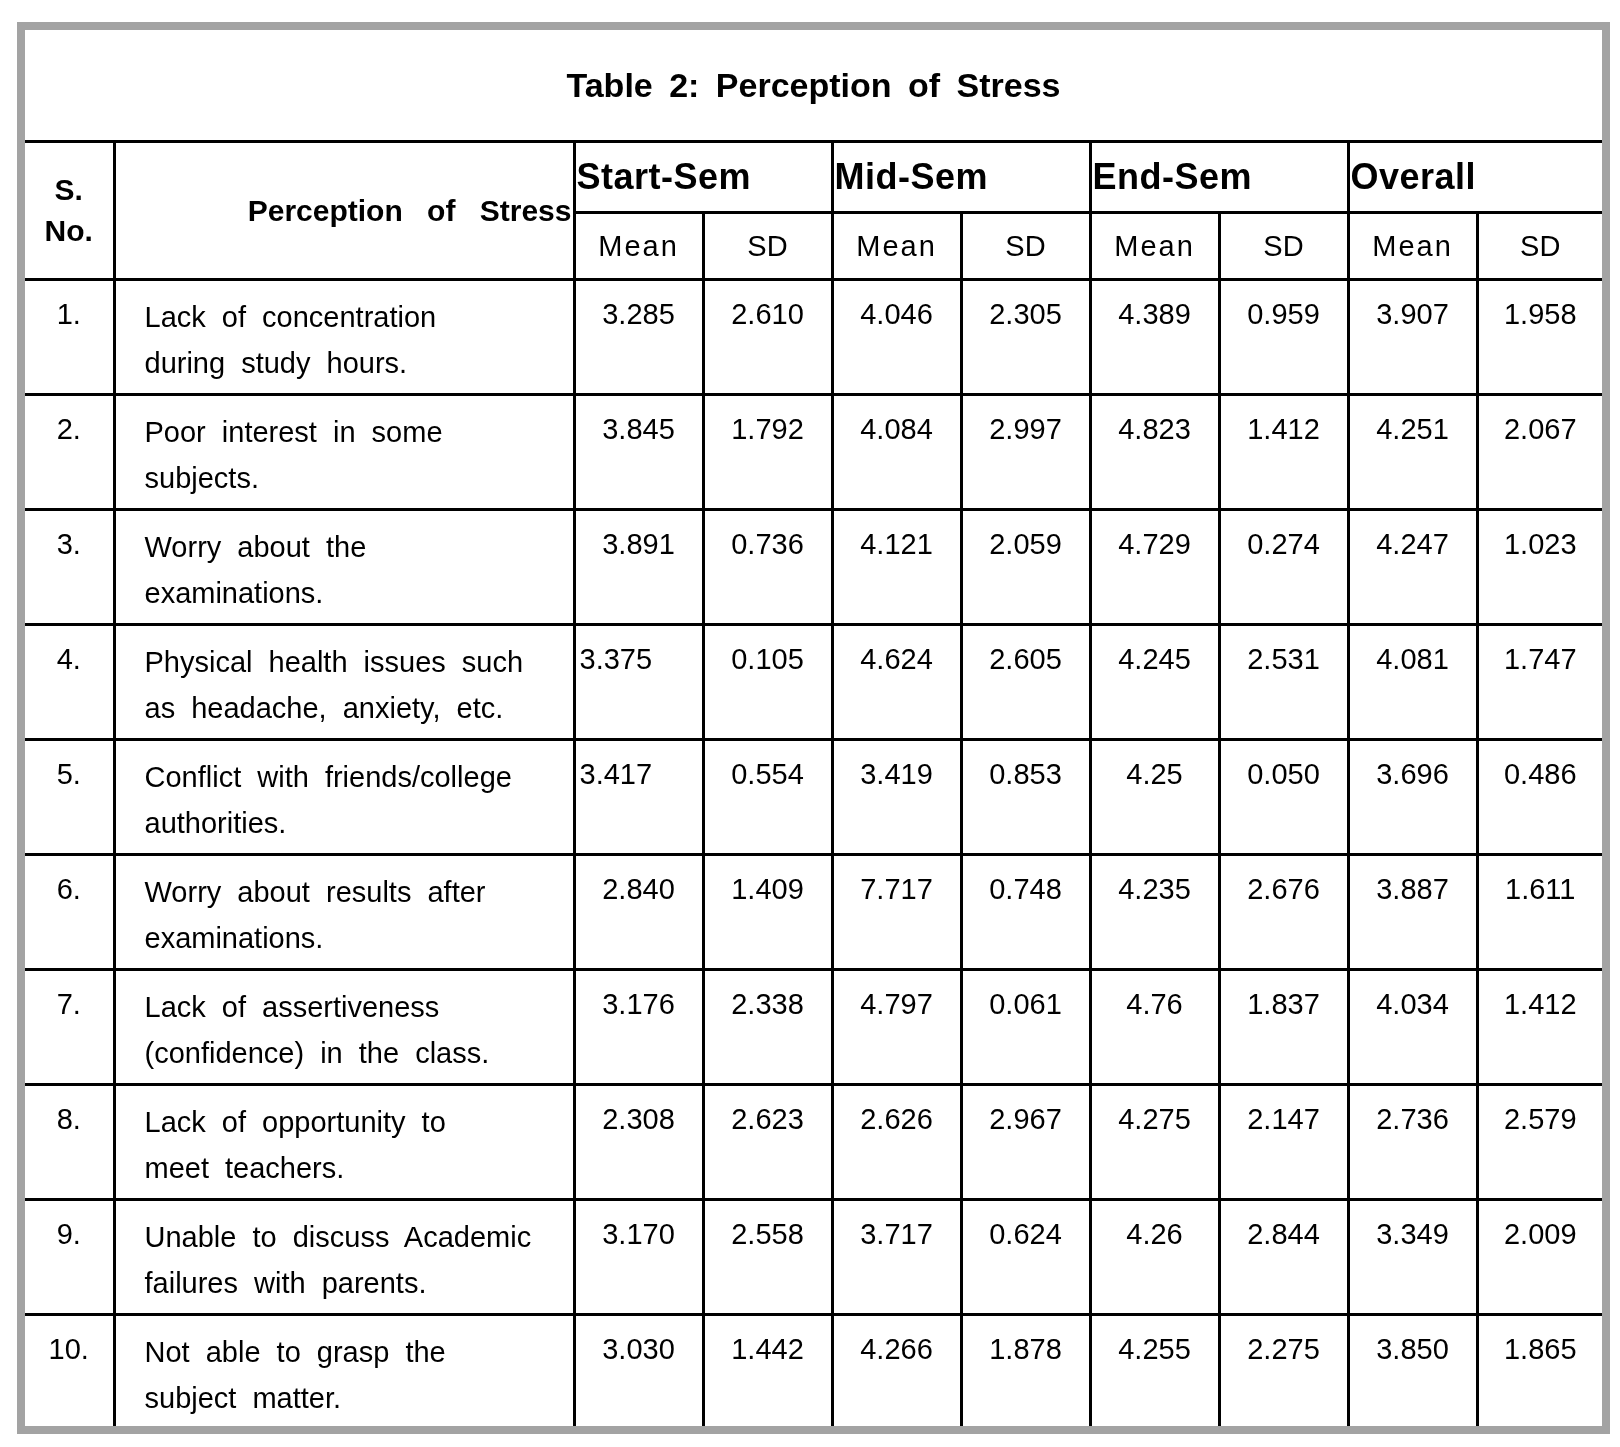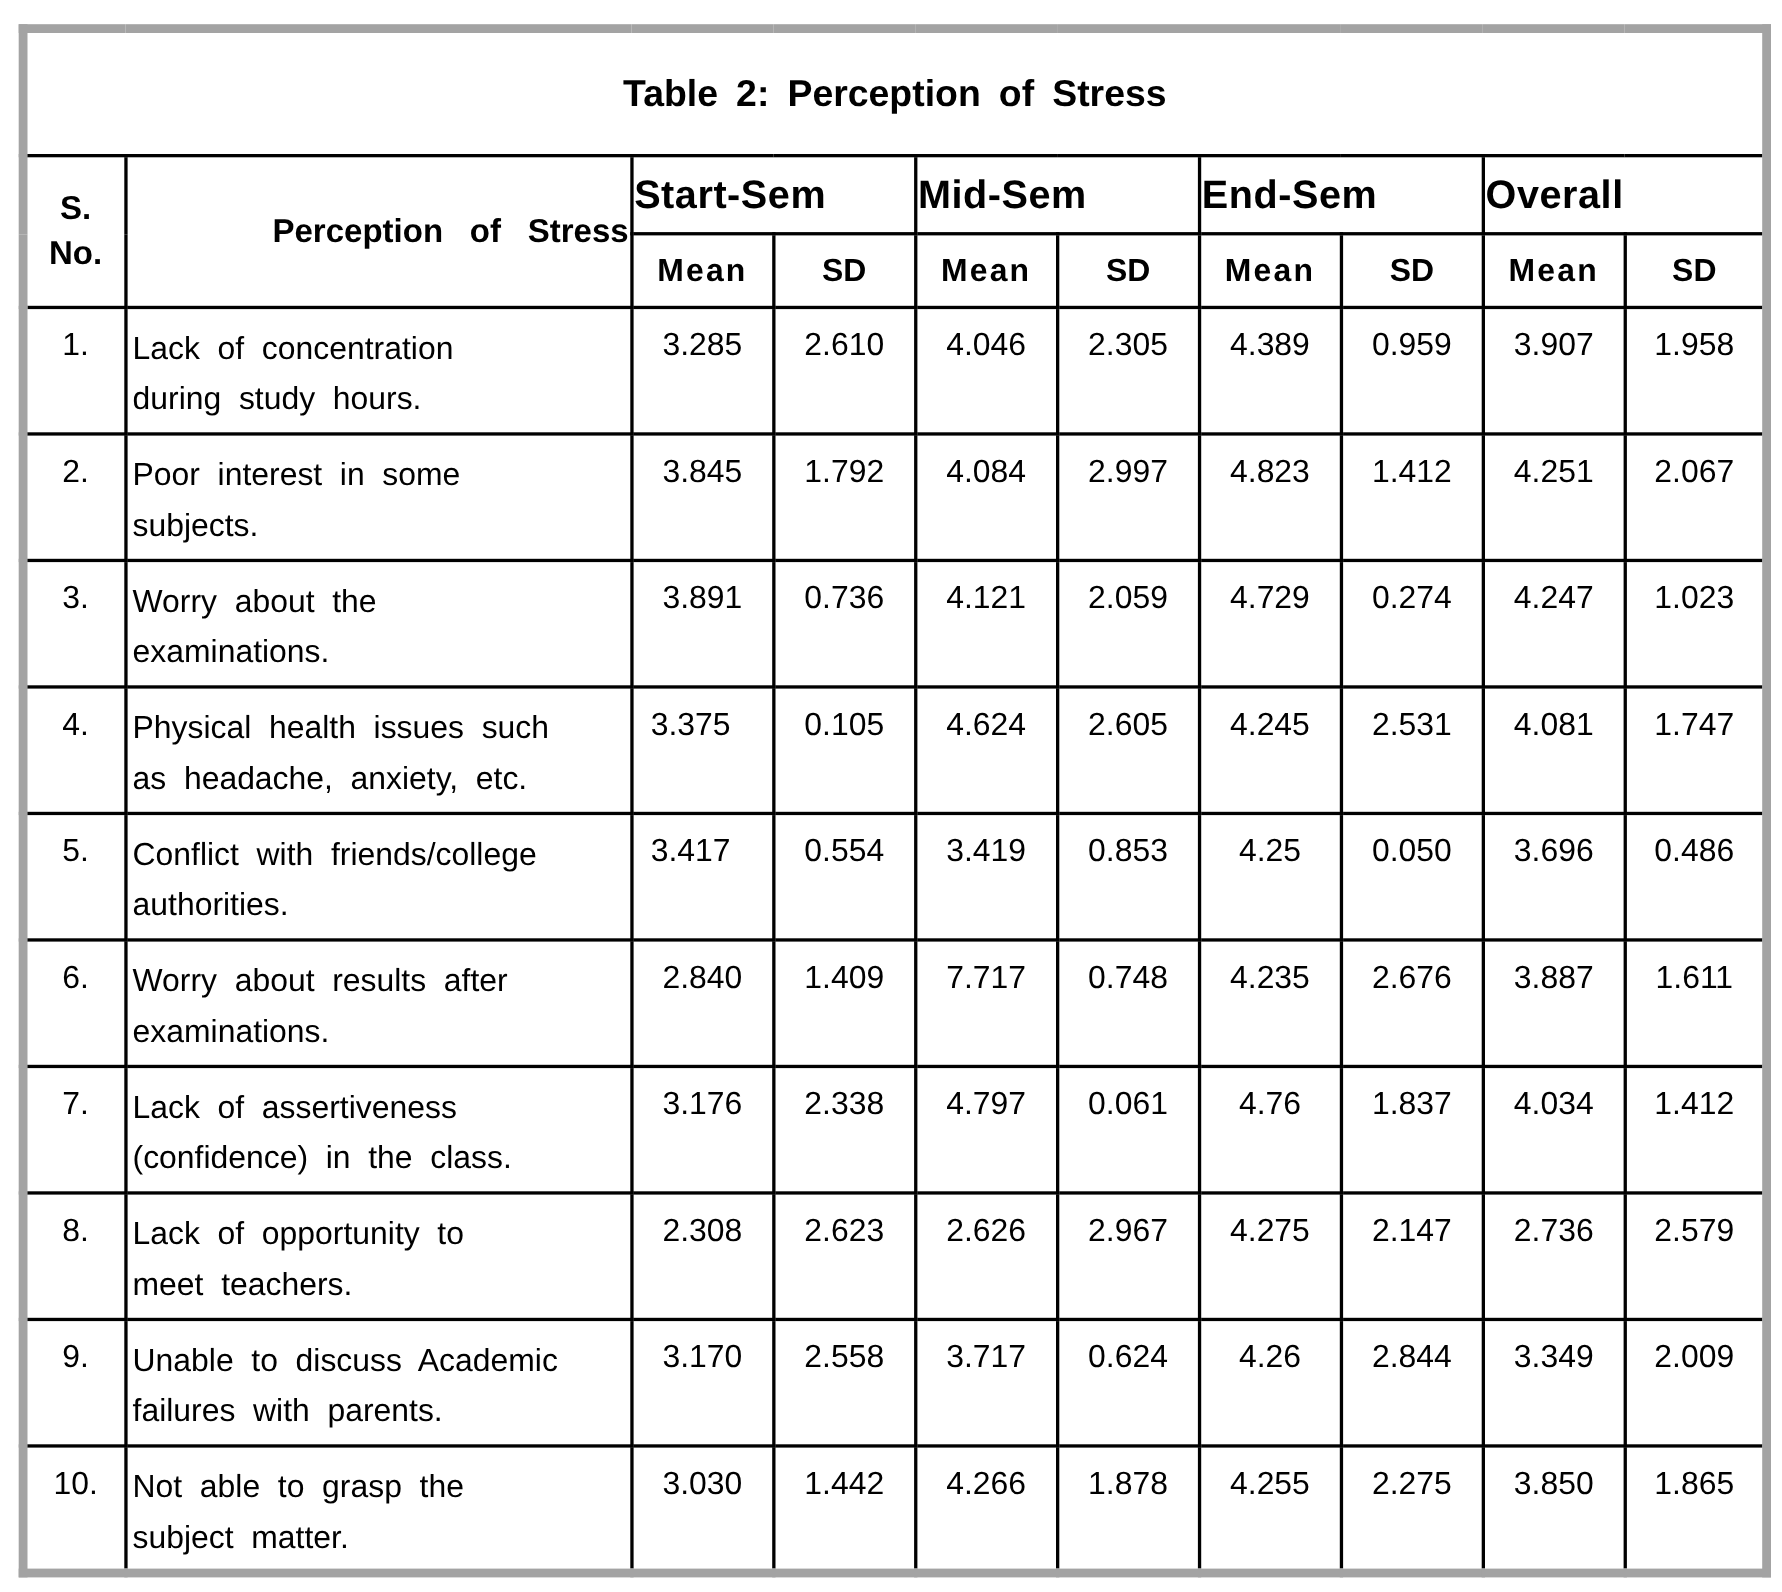--- a/index.html
+++ b/index.html
@@ -57,51 +57,51 @@
     height: 66px;
     font-size: 36px;
     font-weight: bold;
     text-align: left;
     vertical-align: middle;
     letter-spacing: 0.5px;
   }
   .sub-th {
     height: 62px;
     font-size: 29px;
-    font-weight: bold;
+    font-weight: normal;
     text-align: center;
     vertical-align: middle;
   }
   .mean-th { letter-spacing: 2px; }
   
   .stress-table tbody tr { height: 115px; }
   td.sno {
     font-size: 29px;
     text-align: center;
     vertical-align: top;
     padding-top: 17px;
   }
   td.desc {
     font-size: 29px;
     text-align: left;
     vertical-align: top;
-    padding: 13px 2px 0 5px;
+    padding: 13px 2px 0 29px;
     line-height: 46px;
     word-spacing: 8px;
     white-space: pre-line;
   }
   td.val {
     font-size: 29px;
     text-align: center;
     vertical-align: top;
     padding-top: 17px;
   }
   td.val.flush-left {
     text-align: left;
-    padding-left: 16px;
+    padding-left: 4px;
   }
 </style>
 </head>
 <body>
 
 <div class="table-wrap">
   <table class="stress-table">
     <colgroup>
       <col style="width:93px">
       <col style="width:460px">

